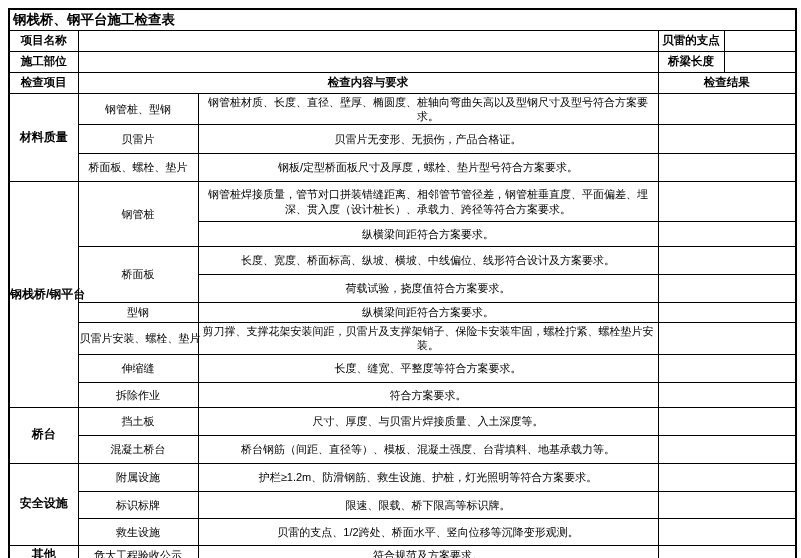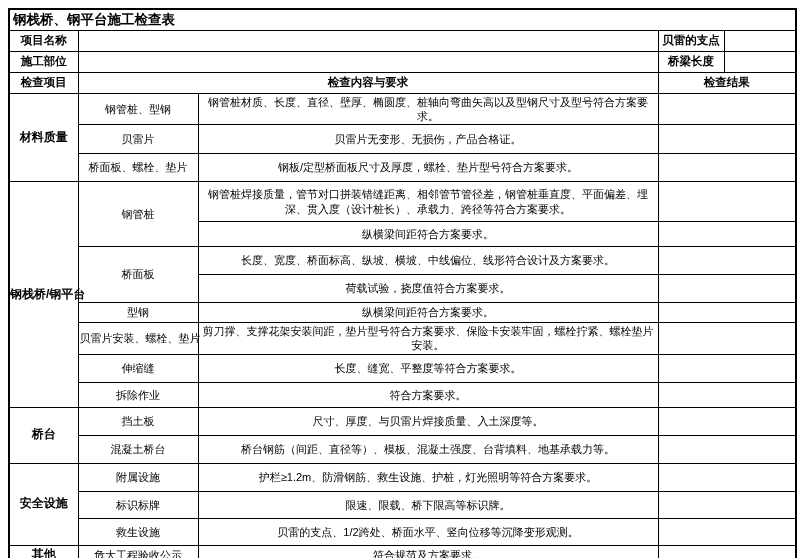--- a/index.html
+++ b/index.html
@@ -129,21 +129,21 @@
     <td class="content">荷载试验，挠度值符合方案要求。</td>
     <td class="fill" colspan="2"></td>
   </tr>
   <tr style="height:20px">
     <td class="item">型钢</td>
     <td class="content">纵横梁间距符合方案要求。</td>
     <td class="fill" colspan="2"></td>
   </tr>
   <tr style="height:30px">
     <td class="item">贝雷片安装、螺栓、垫片</td>
-    <td class="content">剪刀撑、支撑花架安装间距，垫片型号符合方案要求、保险卡安装牢固，螺栓拧紧、螺栓垫片安装。</td>
+    <td class="content">剪刀撑、支撑花架安装间距，贝雷片及支撑架销子、保险卡安装牢固，螺栓拧紧、螺栓垫片安装。</td>
     <td class="fill" colspan="2"></td>
   </tr>
   <tr style="height:28px">
     <td class="item">伸缩缝</td>
     <td class="content">长度、缝宽、平整度等符合方案要求。</td>
     <td class="fill" colspan="2"></td>
   </tr>
   <tr style="height:25px">
     <td class="item">拆除作业</td>
     <td class="content">符合方案要求。</td>

